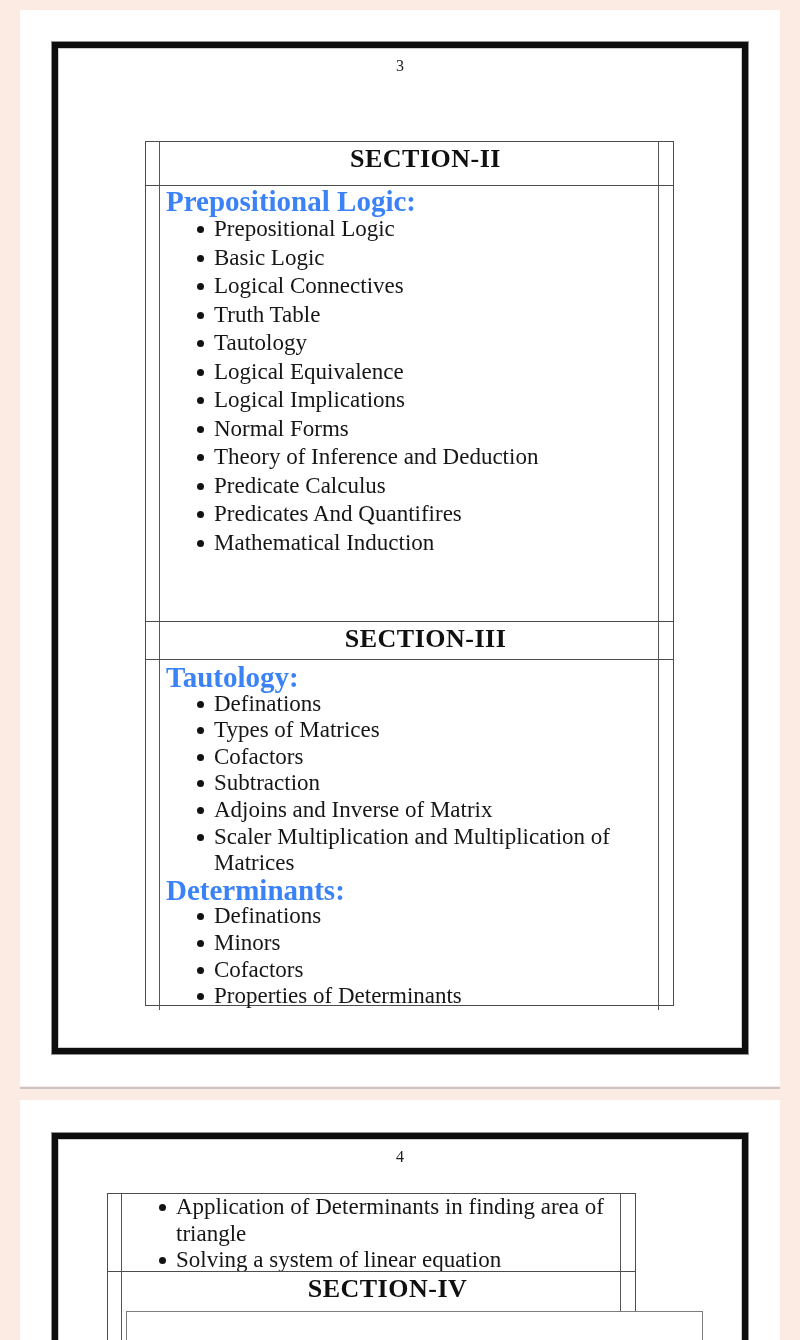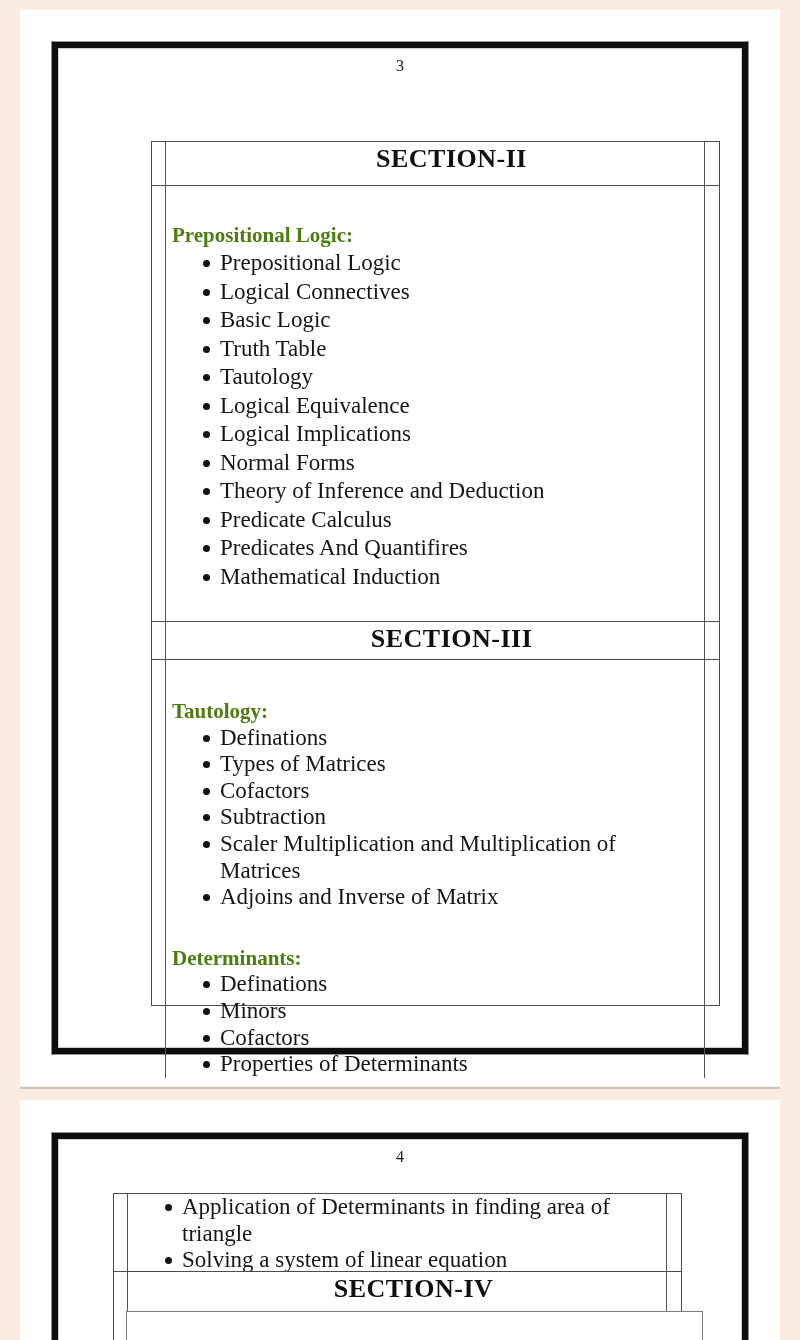--- a/index.html
+++ b/index.html
@@ -25,37 +25,37 @@
     box-shadow: inset 0 0 0 1px #cdcdcd;
   }
   #frame3 { top:32px; height:1012px; }
   #frame4 { top:33px; height:330px; }
   .page-num {
     position:absolute; top:8px; left:0; right:0; text-align:center;
     font-size:16px; line-height:20px; color:#1c1c1c;
   }
   
   .sheet {
-    position:absolute; left:93px; top:93px; width:569px; box-sizing:border-box;
+    position:absolute; left:87px; top:93px; width:529px; box-sizing:border-box;
     border:1px solid #4c4c4c; display:flex; flex-direction:column;
     background:#fff;
   }
   #sheet3 { height:865px; }
   #sheet4 { height:150px; }
   .trow { display:flex; box-sizing:border-box; border-bottom:1px solid #4c4c4c; flex:0 0 auto; }
   .trow.last { border-bottom:none; flex:1 1 auto; }
   .side { flex:0 0 auto; box-sizing:border-box; }
   .side.l { width:14px; border-right:1px solid #565656; }
   .side.r { width:15px; border-left:1px solid #565656; }
   .main { flex:1 1 auto; box-sizing:border-box; overflow:hidden; }
   .heading {
     text-align:center; font-weight:700; font-size:26px; letter-spacing:0.5px;
     line-height:30px; padding-top:2px; padding-left:33px; color:#101010;
   }
-  .blk-label { font-weight:700; font-size:21px; padding-left:6px; color:#4d7c0f;margin-top:34px; }
+  .blk-label { font-weight:700; font-size:29px; padding-left:6px; color:#3b82f6; }
   .lab-a { line-height:28px; }
   .lab-b { line-height:26.6px; }
   .pad-a { padding-top:1px; }
   .pad-b { padding-top:4px; }
   ul { list-style:none; margin:0; padding:0; }
   .blist li {
     position:relative; padding-left:54px; padding-right:4px;
     font-size:23px; white-space:pre-line; color:#161616;
   }
   .blist li::before {
@@ -86,22 +86,22 @@
         <div class="main heading">SECTION-II</div>
         <div class="side r"></div>
       </div>
 
       <div class="trow" style="height:436px">
         <div class="side l"></div>
         <div class="main pad-a">
           <div class="blk-label lab-a">Prepositional Logic:</div>
           <ul class="blist list-a">
               <li>Prepositional Logic</li>
+              <li>Basic Logic</li>
               <li>Logical Connectives</li>
-              <li>Basic Logic</li>
               <li>Truth Table</li>
               <li>Tautology</li>
               <li>Logical Equivalence</li>
               <li>Logical Implications</li>
               <li>Normal Forms</li>
               <li>Theory of Inference and Deduction</li>
               <li>Predicate Calculus</li>
               <li>Predicates And Quantifires</li>
               <li>Mathematical Induction</li>
             </ul>
@@ -117,23 +117,23 @@
 
       <div class="trow last">
         <div class="side l"></div>
         <div class="main pad-b">
           <div class="blk-label lab-b">Tautology:</div>
           <ul class="blist list-b">
               <li>Definations</li>
               <li>Types of Matrices</li>
               <li>Cofactors</li>
               <li>Subtraction</li>
+              <li>Adjoins and Inverse of Matrix</li>
               <li>Scaler Multiplication and Multiplication of
 Matrices</li>
-              <li>Adjoins and Inverse of Matrix</li>
             </ul>
           <div class="blk-label lab-b">Determinants:</div>
           <ul class="blist list-b">
               <li>Definations</li>
               <li>Minors</li>
               <li>Cofactors</li>
               <li>Properties of Determinants</li>
             </ul>
         </div>
         <div class="side r"></div>

